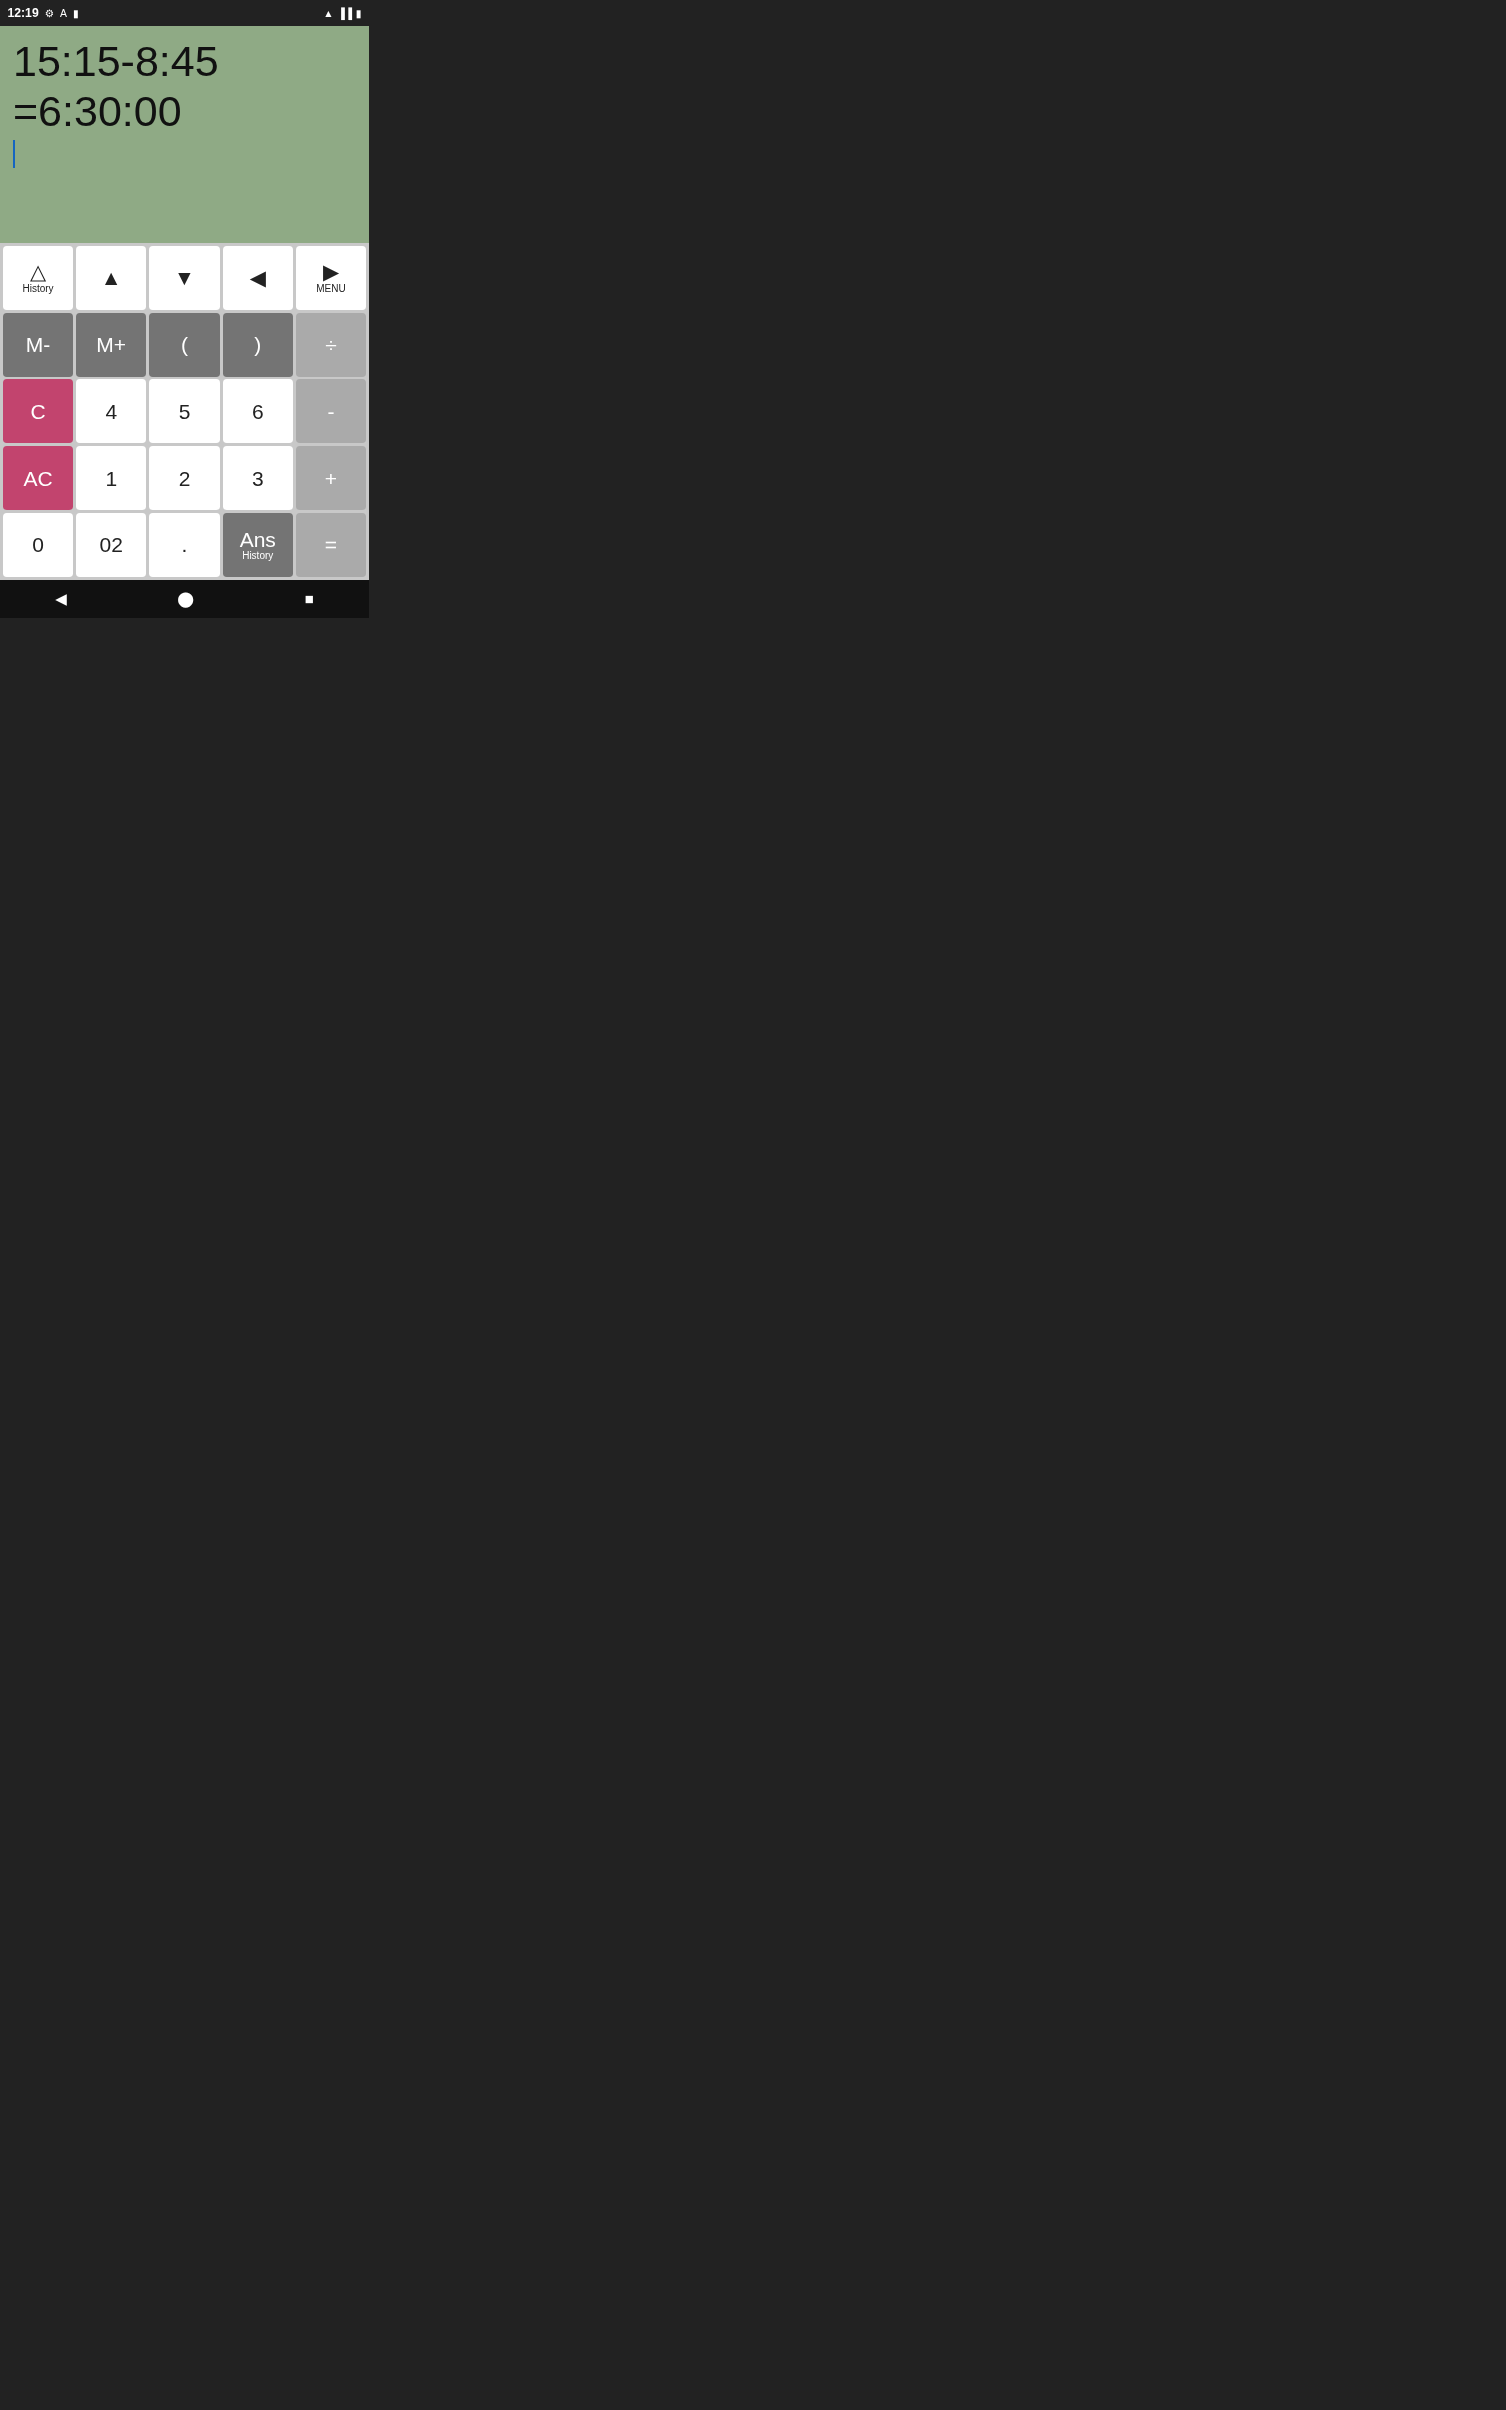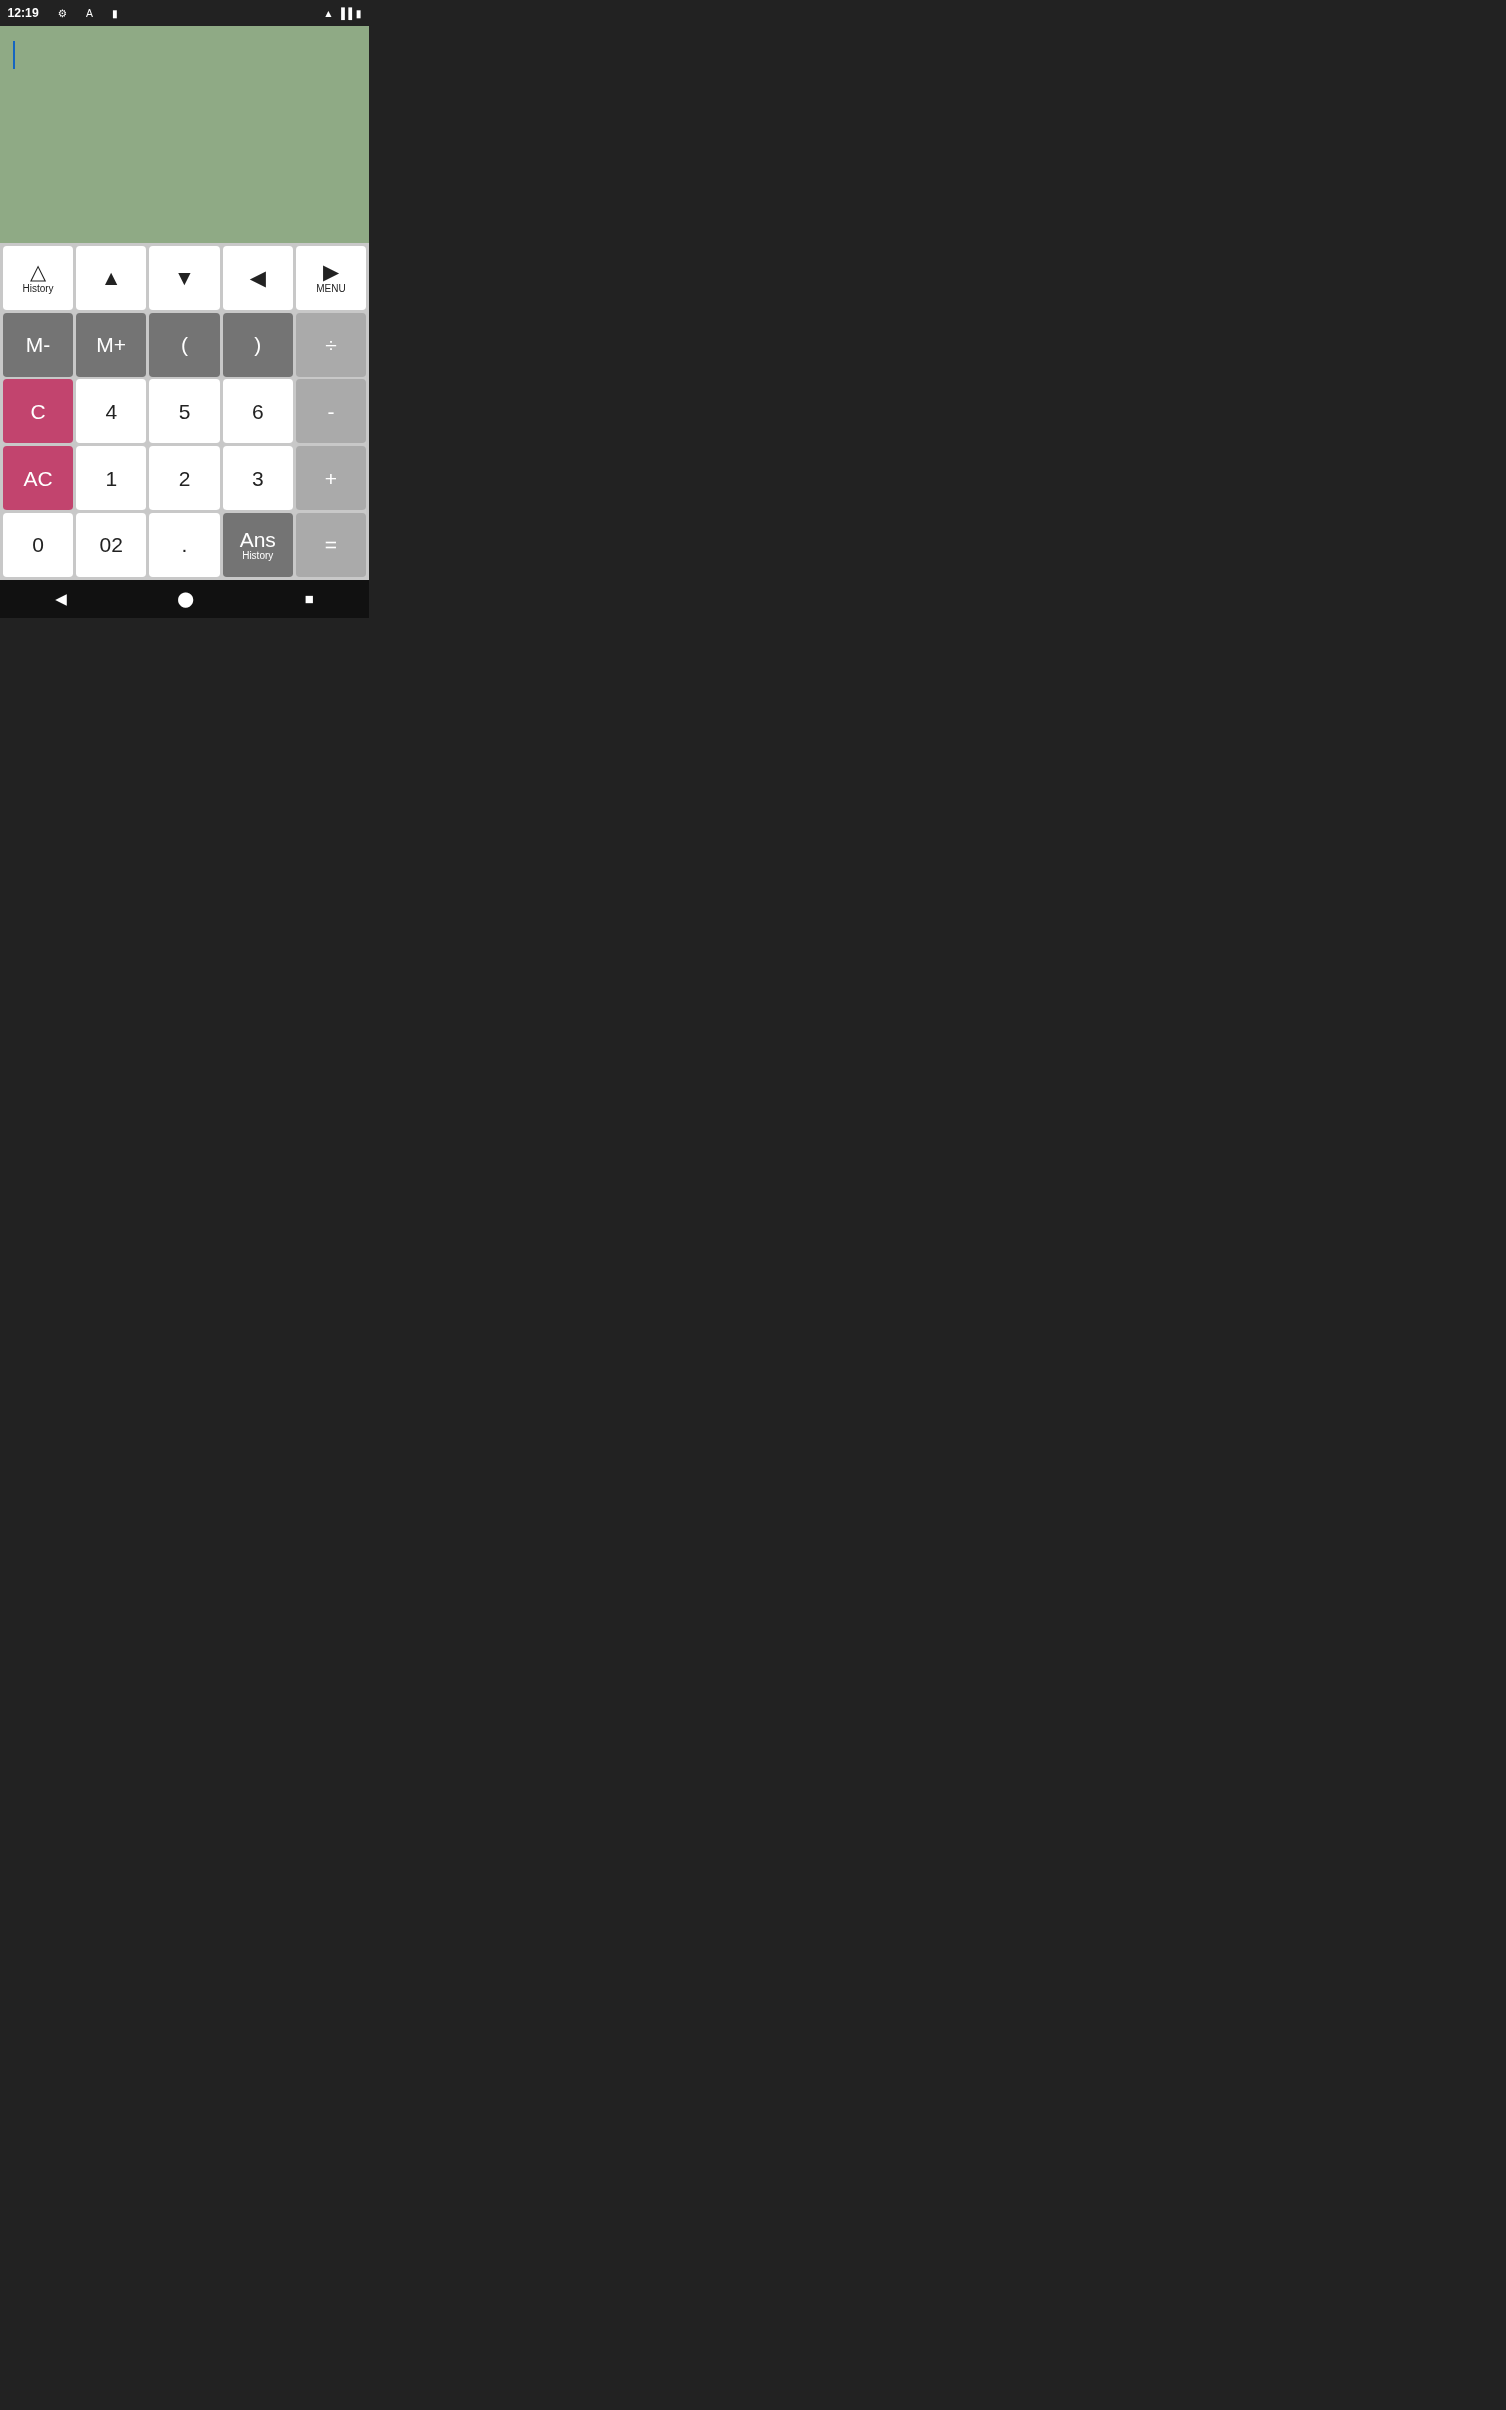--- a/index.html
+++ b/index.html
@@ -18,21 +18,21 @@
       height: 26px;
       background: #222;
       display: flex;
       align-items: center;
       justify-content: space-between;
       padding: 0 7.5px;
     }
     #status-left {
       display: flex;
       align-items: center;
-      gap: 19px;
+      gap: 6px;
     }
     #status-time {
       color: #fff;
       font-size: 12.2px;
       font-weight: bold;
     }
     .status-icon {
       color: #fff;
       font-size: 10.4px;
     }
@@ -149,20 +149,24 @@
     <span class="status-icon">▮</span>
   </div>
   <div id="status-right">
     <span class="status-icon">▲</span>
     <span class="status-icon">▐▐</span>
     <span class="status-icon">▮</span>
   </div>
 </div>
 
 <div id="display">
+  <div id="display-text">
+    <span>15:15-8:45</span><br>
+    <span>=6:30:00</span>
+  </div>
   <div id="display-cursor"></div>
 </div>
 
 <div id="keypad">
     <div class="key-row">
       <button class="key key-white">
         <span class="key-label">△</span>
         <span class="key-sublabel">History</span>
       </button>
       <button class="key key-white">

